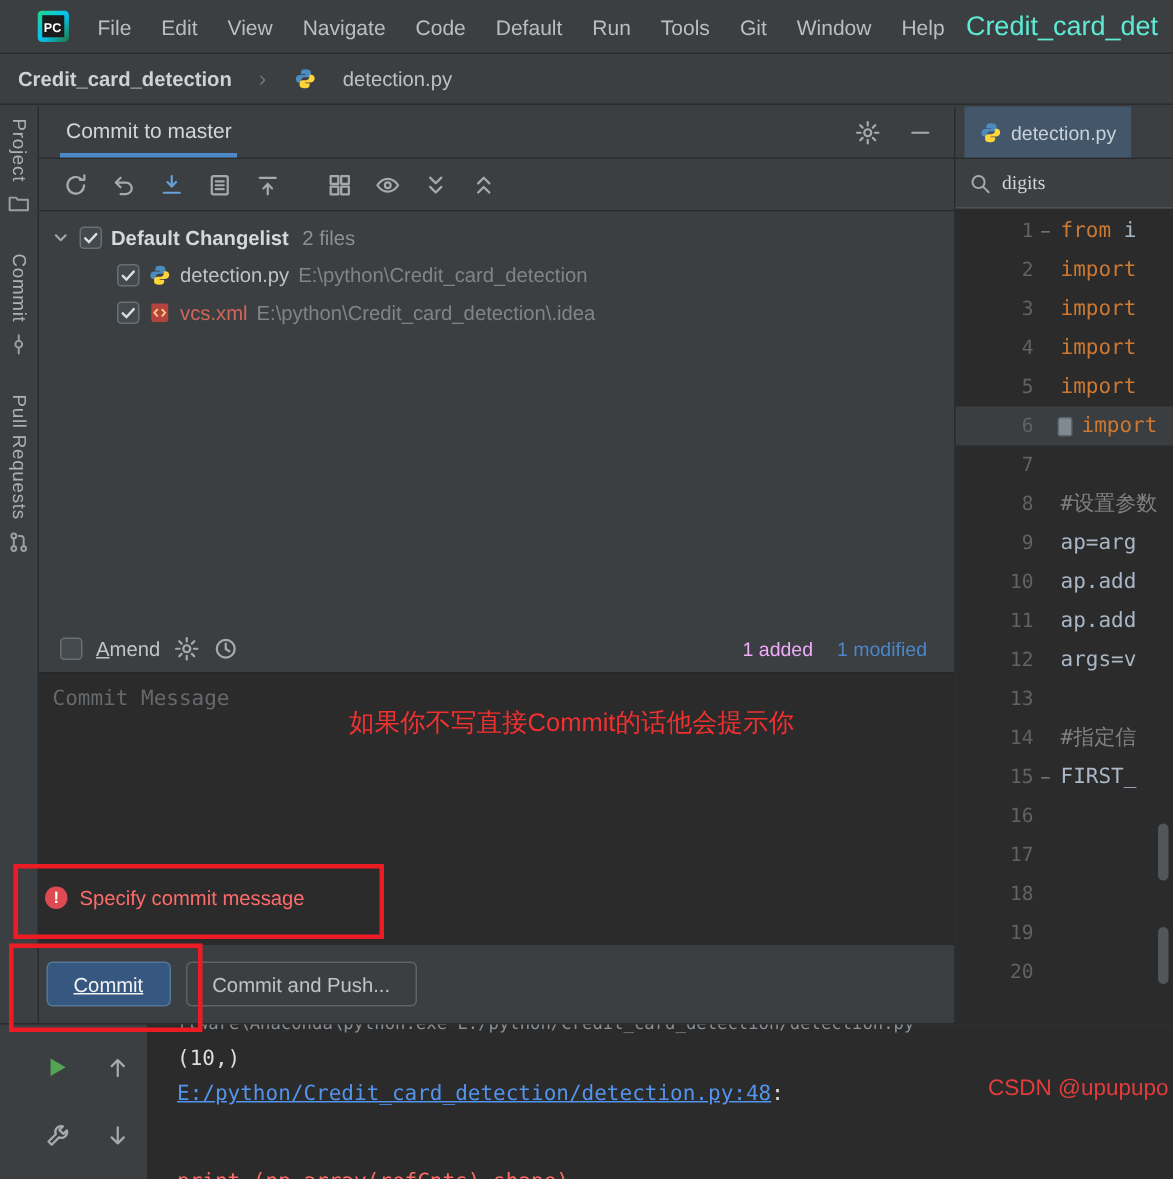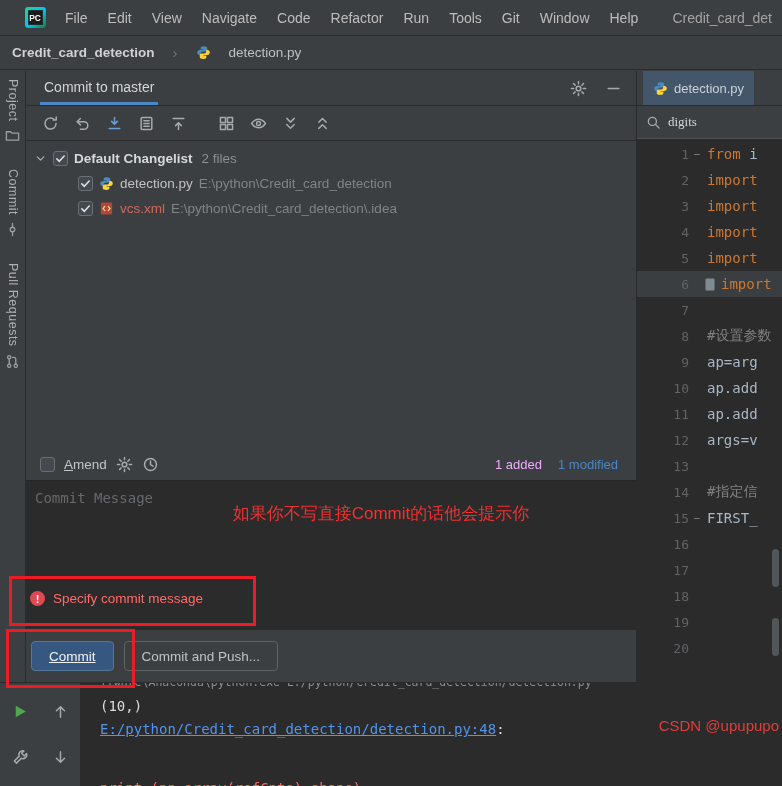--- a/index.html
+++ b/index.html
@@ -8,21 +8,21 @@
   svg{display:block}
   .icon16{width:17px;height:17px;display:inline-flex;align-items:center;justify-content:center;flex:none}
   .icon14{width:15px;height:15px;display:inline-flex;align-items:center;justify-content:center;flex:none}
   .stroke-ic{stroke:#a7aaac;fill:none;stroke-width:1.4;stroke-linecap:round;stroke-linejoin:round}
   .stroke-blue{stroke:#6a9fd8;fill:none;stroke-width:1.4;stroke-linecap:round;stroke-linejoin:round}
 
   
   .menubar{height:36px;display:flex;align-items:center;padding:0 10px 0 25px;border-bottom:1px solid #292b2d}
   .logo{width:21px;height:21px;margin-right:9px;flex:none}
   .menu-item{padding:0 10px;font-size:14px;color:#bdbdbd;cursor:default;white-space:nowrap}
-  .window-title{margin-left:auto;color:#a3a3a3;font-size:14px;white-space:nowrap;overflow:hidden}
+  .window-title{margin-left:auto;color:#5eead4;font-size:18px;white-space:nowrap;overflow:hidden}
 
   
   .breadcrumbs{height:34px;display:flex;align-items:center;gap:18px;padding:0 12px;border-bottom:1px solid #292b2d}
   .crumb-project{font-weight:bold;color:#cfd1d3}
   .crumb-sep{color:#6f7478;font-size:15px}
   .crumb-file{color:#bdc0c2}
 
   
   .main{position:absolute;top:71px;left:0;right:0;bottom:104px;display:flex}
 
@@ -50,21 +50,21 @@
   .cl-count{color:#8c9093;margin-left:3px}
   .file-path{color:#7f8487}
 
   .spacer{flex:1}
 
   .amend-row{height:32px;display:flex;align-items:center;gap:9px;padding:0 14px;flex:none}
   .amend-label{color:#c2c5c7}
   .mnemo{text-decoration:underline}
   .stats{margin-left:auto;display:flex;gap:16px;font-size:13px;padding-right:4px}
 
-  .message-area{height:150px;background:#2b2b2b;border-top:1px solid #242628;position:relative;font-family:"DejaVu Sans Mono",monospace;flex:none}
+  .message-area{height:182px;background:#2b2b2b;border-top:1px solid #242628;position:relative;font-family:"DejaVu Sans Mono",monospace;flex:none}
   .msg-placeholder{position:absolute;top:9px;left:9px;color:#66696c;font-size:14px}
   .msg-annotation{position:absolute;top:21px;left:100px;right:0;text-align:center;font-family:"Liberation Sans",sans-serif;font-size:17px}
 
   .button-bar{height:52px;display:flex;align-items:center;gap:10px;padding-left:5px;background:#3c3f41;flex:none}
   .btn{height:30px;border-radius:4px;font-size:13.5px;display:flex;align-items:center;padding:0 17px;cursor:default}
   .btn-primary{background:#365880;border:1px solid #537699;color:#f2f2f2}
   .btn-primary .btn-label{text-decoration:underline}
   .btn-secondary{background:#3c3f41;border:1px solid #5e6366;color:#c0c3c5}
 
   
@@ -93,21 +93,21 @@
   .bookmark{width:10px;height:13px;background:#7f8b91;border:1px solid #5d676c;border-radius:2px;margin-right:4px;flex:none}
   .scroll-thumb{position:absolute;right:3px;top:478px;width:7px;height:38px;background:#595e60;border-radius:4px;opacity:.85}
 
   
   .run-panel{position:absolute;left:0;right:0;bottom:0;height:104px;background:#3c3f41;border-top:1px solid #282a2c;display:flex;flex-direction:column}
   .run-header{height:30px;display:flex;align-items:stretch;padding-left:34px;flex:none}
   .run-label{display:flex;align-items:center;color:#bdbfc1}
   .run-tab{margin-left:26px;display:flex;align-items:center;gap:7px;padding:0 9px;border-bottom:2px solid #b8bcbe;color:#d6d8da}
   .run-close{color:#8a8f92;font-size:14px;margin-left:2px}
   .run-filler{flex:1;background:#2b2b2b;margin-left:10px}
-  .run-body{flex:1;display:flex;min-height:0}
+  .run-body{flex:1;display:flex;padding-left:18px;min-height:0}
   .rcol{width:40px;display:flex;flex-direction:column;align-items:center;justify-content:space-around;padding:5px 0;flex:none}
   .console{flex:1;background:#2b2b2b;position:relative;overflow:hidden;font-family:"DejaVu Sans Mono",monospace;font-size:14px;padding:0 0 0 20px}
   .console-cmd{margin-top:-7px;font-size:11.5px;color:#8a8f94;white-space:nowrap;line-height:13px}
   .console-out{margin-top:9px;color:#dddddd}
   .console-linkrow{margin-top:7px;white-space:nowrap}
   .console-link{text-decoration:underline}
   .console-colon{color:#dddddd}
   .watermark{position:absolute;right:3px;top:34px;font-size:15px;font-family:"Liberation Sans",sans-serif;white-space:nowrap}
   .console-err{position:absolute;left:20px;bottom:-10px;white-space:nowrap}
 </style>
@@ -127,21 +127,21 @@
         <rect width="20" height="20" rx="3" fill="url(#pcg)"></rect>
         <rect x="3" y="3" width="14" height="14" fill="#1b1b1b"></rect>
         <text x="4" y="13.5" font-size="8" font-weight="bold" fill="#ffffff" font-family="Liberation Sans, sans-serif">PC</text>
       </svg>
   </span>
   <span class="menu-item">File</span>
   <span class="menu-item">Edit</span>
   <span class="menu-item">View</span>
   <span class="menu-item">Navigate</span>
   <span class="menu-item">Code</span>
-  <span class="menu-item">Refactor</span>
+  <span class="menu-item">Default</span>
   <span class="menu-item">Run</span>
   <span class="menu-item">Tools</span>
   <span class="menu-item">Git</span>
   <span class="menu-item">Window</span>
   <span class="menu-item">Help</span>
   <span class="window-title">Credit_card_det</span>
 </div>
 
 <div class="breadcrumbs">
   <span class="crumb-project">Credit_card_detection</span>

